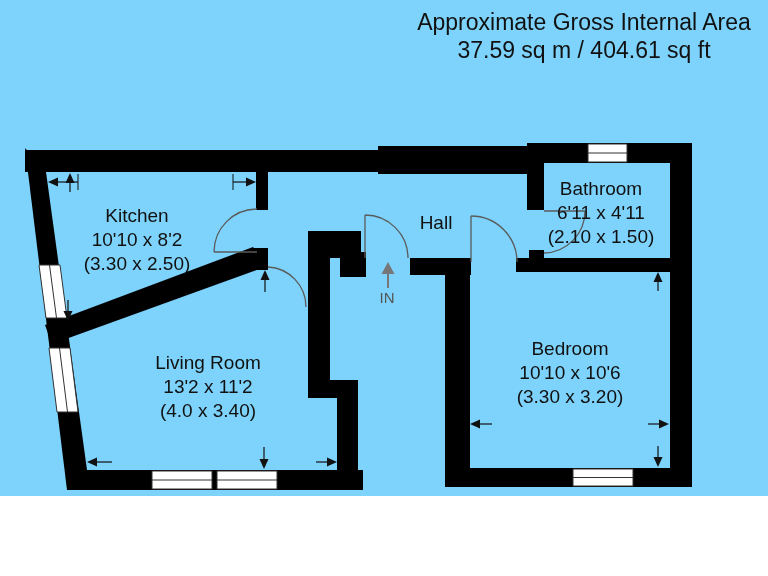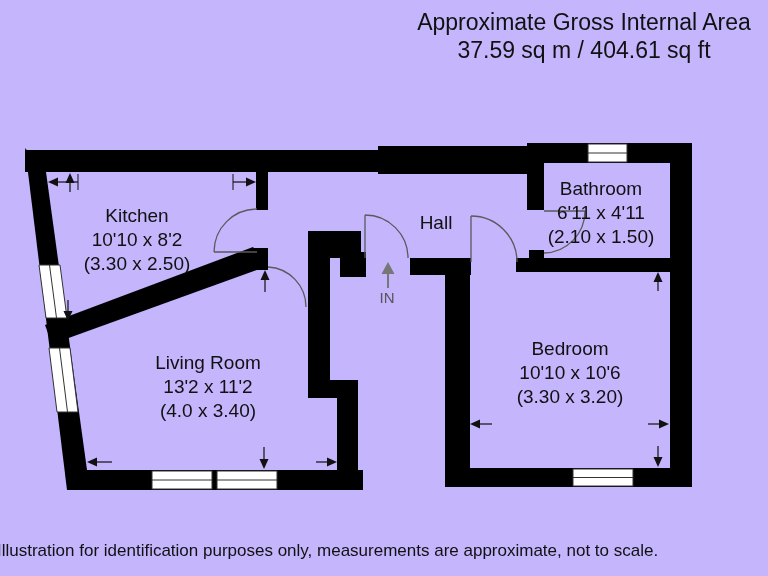--- a/index.html
+++ b/index.html
@@ -1,16 +1,16 @@
 <!DOCTYPE html>
 <html><head>
 <meta charset="utf-8">
 <style>
   html,body{margin:0;padding:0;background:#ffffff;}
-  #stage{position:relative;width:768px;height:576px;background:#c4b5fd;overflow:hidden;
+  #stage{position:relative;width:768px;height:496px;background:#7dd3fc;overflow:hidden;
          font-family:"Liberation Sans", sans-serif;}
   svg{position:absolute;left:0;top:0;}
   text{fill:#111111;}
   .title-line{font-size:23px;}
   .room-name, .room-dim{font-size:19px;}
   .hall-name{font-size:19px;}
   .in-label{font-size:15px;fill:#555555;}
   .footer-line{font-size:17px;}
 </style>
 </head>

